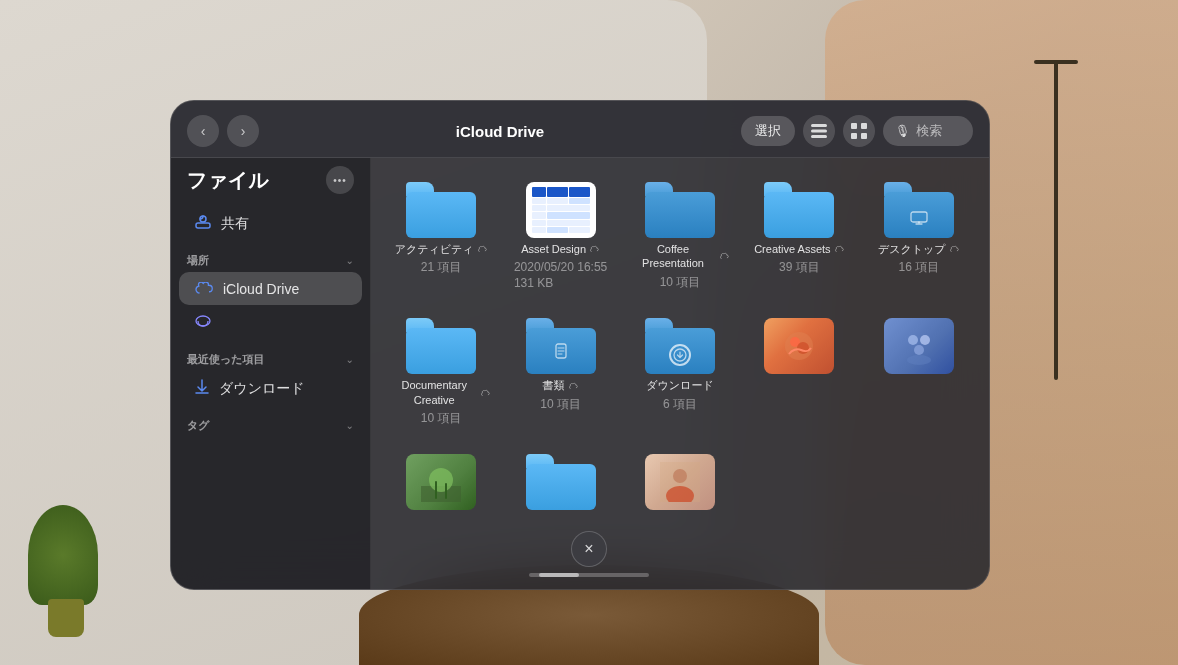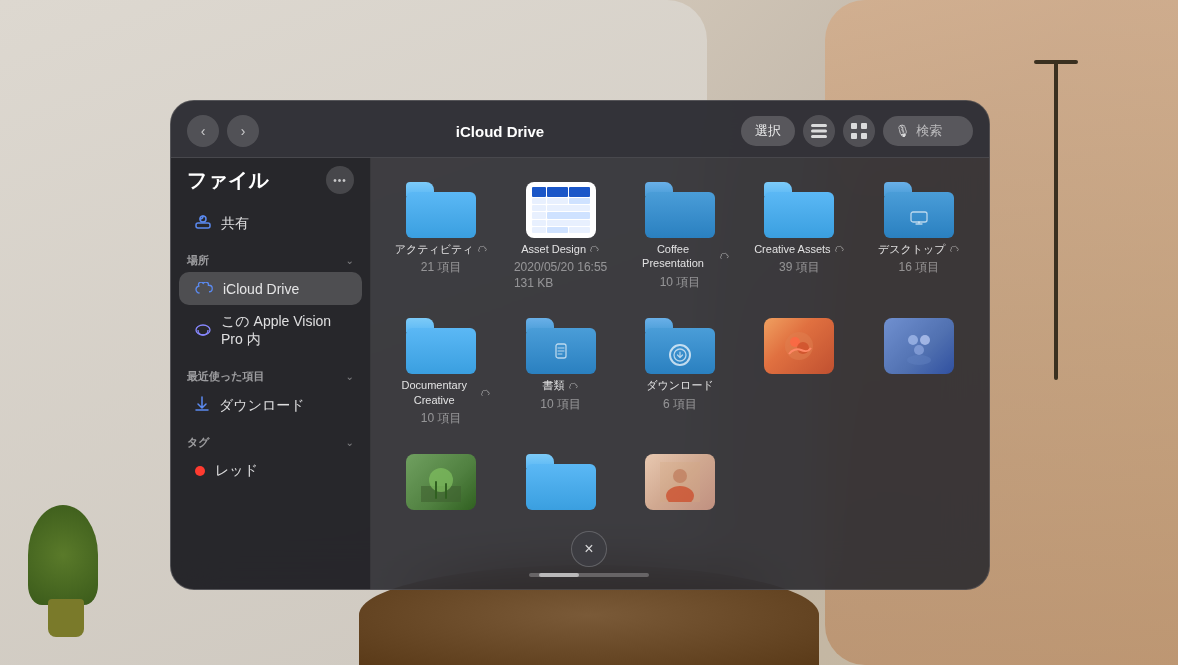--- a/index.html
+++ b/index.html
@@ -522,21 +522,20 @@
         </span>
         <span class="sidebar-item-label">iCloud Drive</span>
       </div>
       <div class="sidebar-item">
         <span class="sidebar-item-icon icon-device">
           <svg width="16" height="16" viewBox="0 0 16 16" fill="none">
             <ellipse cx="8" cy="8" rx="7" ry="5" stroke="#8888ff" stroke-width="1.3"></ellipse>
             <path d="M3 8c0 2.8 2.2 5 5 5s5-2.2 5-5" stroke="#8888ff" stroke-width="1.3"></path>
           </svg>
         </span>
-        <span class="sidebar-item-label">この Apple Vision Pro 内</span>
       </div>
 
       <div class="sidebar-section">
         <div class="sidebar-section-header">
           <span class="sidebar-section-title">最近使った項目</span>
           <span class="sidebar-section-chevron">⌄</span>
         </div>
       </div>
       <div class="sidebar-item">
         <span class="sidebar-item-icon icon-download">
@@ -546,24 +545,20 @@
           </svg>
         </span>
         <span class="sidebar-item-label">ダウンロード</span>
       </div>
 
       <div class="sidebar-section">
         <div class="sidebar-section-header">
           <span class="sidebar-section-title">タグ</span>
           <span class="sidebar-section-chevron">⌄</span>
         </div>
-      </div>
-      <div class="sidebar-item">
-        <span class="tag-dot"></span>
-        <span class="sidebar-item-label">レッド</span>
       </div>
     </div>
 
     <div class="main-content">
       <div class="file-grid">
 
         <div class="file-item">
           <div class="folder-icon">
             <div class="folder-tab"></div>
             <div class="folder-body"></div>

